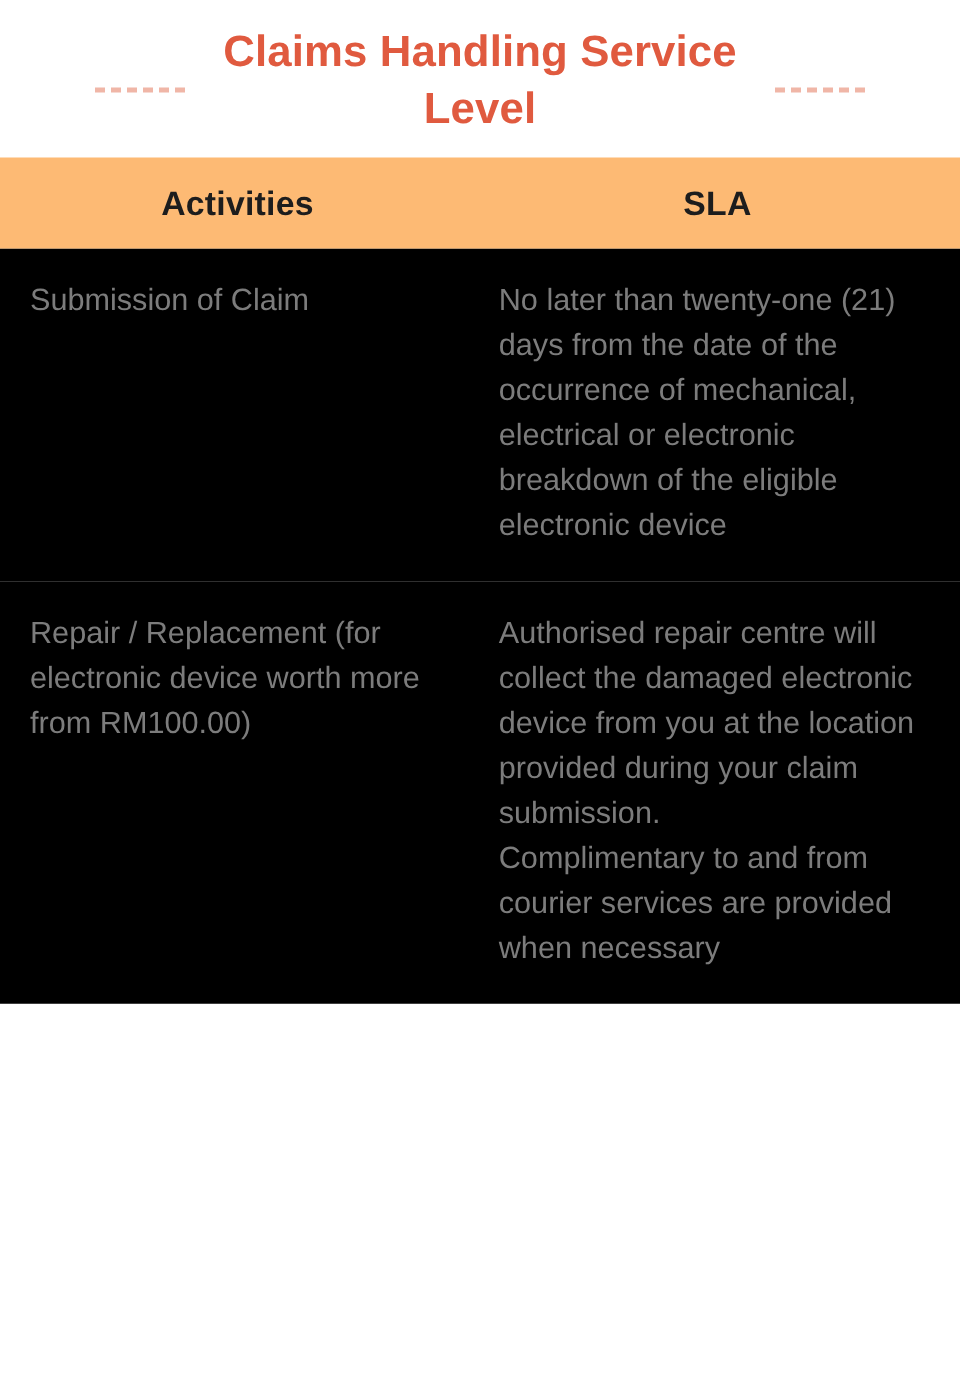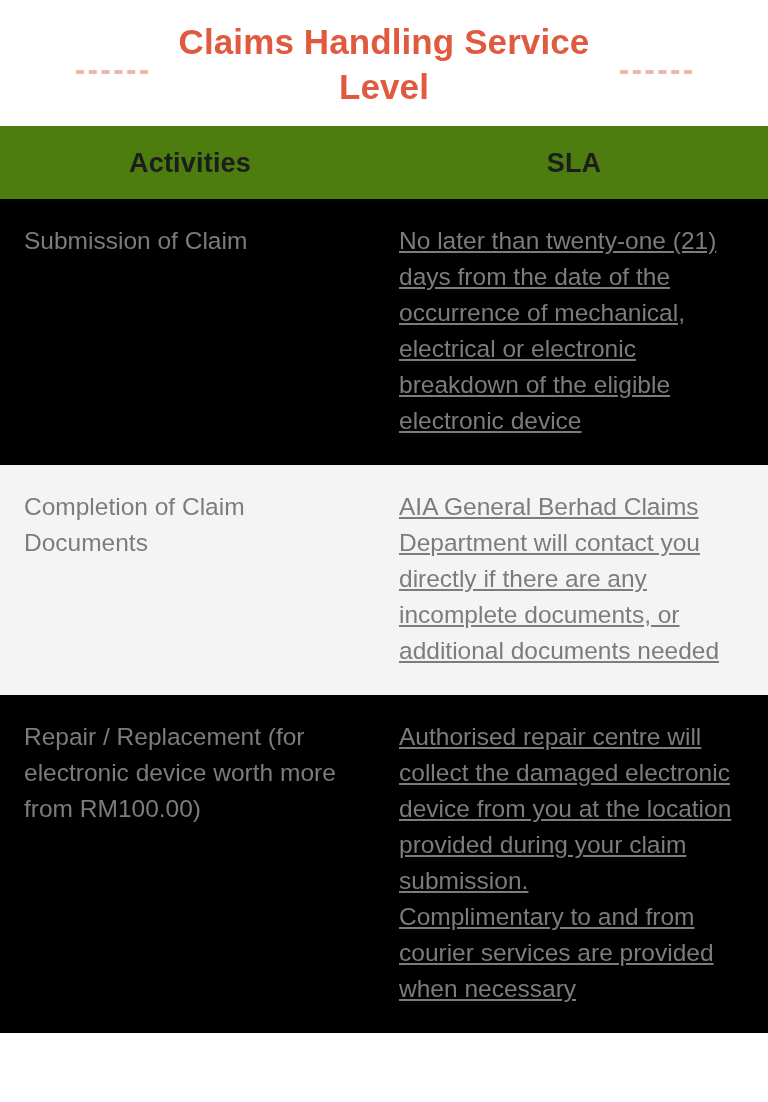--- a/index.html
+++ b/index.html
@@ -64,21 +64,21 @@
   
   .sla-table {
     width: 768px;
     border-collapse: collapse;
     table-layout: fixed;
   }
   .sla-table col.col-activities { width: 380px; }
   .sla-table col.col-sla        { width: 388px; }
 
   .sla-table thead th {
-    background: #4d7c0f;
+    background: #fdba74;
     color: #1d1d1d;
     font-size: 27px;
     font-weight: 700;
     text-align: center;
     padding: 22px 12px 20px 12px;
     vertical-align: middle;
     letter-spacing: 0.2px;
   }
 
   .sla-table tbody td {
@@ -87,21 +87,20 @@
     line-height: 1.47;
     font-weight: 400;
     vertical-align: top;
     padding: 24px 22px 26px 24px;
     word-break: normal;
     overflow-wrap: break-word;
   }
   .sla-table tbody td.cell-sla {
     padding-left: 19px;
     padding-right: 10px;
-    text-decoration: underline;
   }
 
   .sla-table tbody tr.row-odd  td { background: #000000; }
   .sla-table tbody tr.row-even td { background: #f4f4f4; }
 
   .cell-text { display: block; white-space: pre-line; }
 </style>
 </head>
 <body>
 
@@ -130,28 +129,20 @@
 
       <tr class="row-odd">
         <td class="cell-activities">
           <span class="cell-text">Submission of Claim</span>
         </td>
         <td class="cell-sla">
           <span class="cell-text">No later than twenty-one (21) days from the date of the occurrence of mechanical, electrical or electronic breakdown of the eligible electronic device</span>
         </td>
       </tr>
 
-      <tr class="row-even">
-        <td class="cell-activities">
-          <span class="cell-text">Completion of Claim Documents</span>
-        </td>
-        <td class="cell-sla">
-          <span class="cell-text">AIA General Berhad Claims Department will contact you directly if there are any incomplete documents, or additional documents needed</span>
-        </td>
-      </tr>
 
       <tr class="row-odd">
         <td class="cell-activities">
           <span class="cell-text">Repair / Replacement (for electronic device worth more from RM100.00)</span>
         </td>
         <td class="cell-sla">
           <span class="cell-text">Authorised repair centre will collect the damaged electronic device from you at the location provided during your claim submission.
 Complimentary to and from courier services are provided when necessary</span>
         </td>
       </tr>

